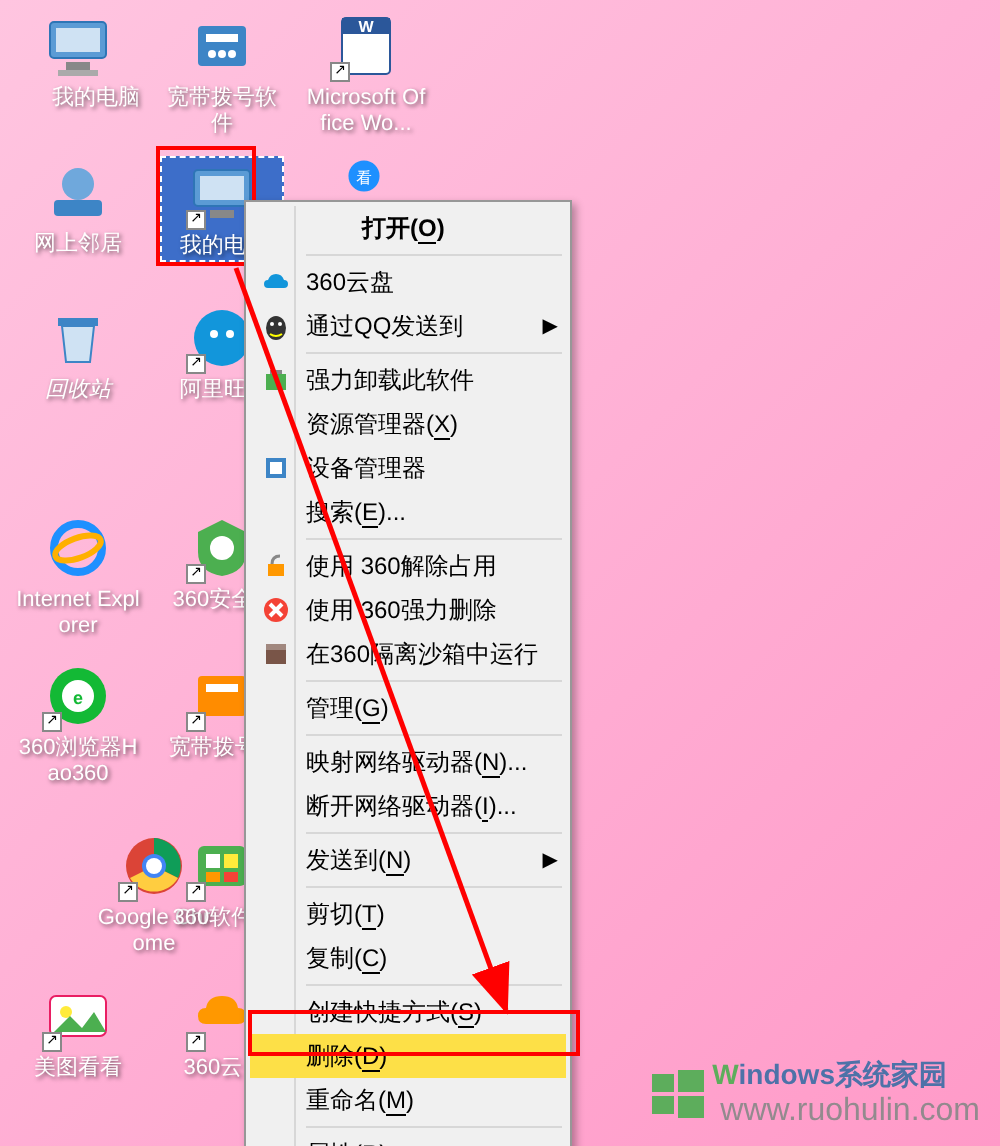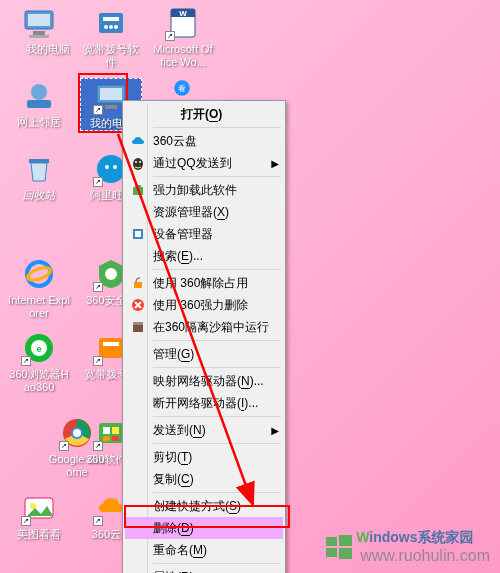--- a/index.html
+++ b/index.html
@@ -49,21 +49,21 @@
     }
     .menu-item {
       display: flex;
       align-items: center;
       height: 22px;
       padding: 0 4px 0 28px;
       position: relative;
       cursor: pointer;
     }
     .menu-item.highlighted {
-      background: #f0abfc;
+      background: #fde047;
     }
     .menu-item .item-icon {
       position: absolute;
       left: 4px;
       width: 18px;
       height: 18px;
       display: flex;
       align-items: center;
       justify-content: center;
     }

